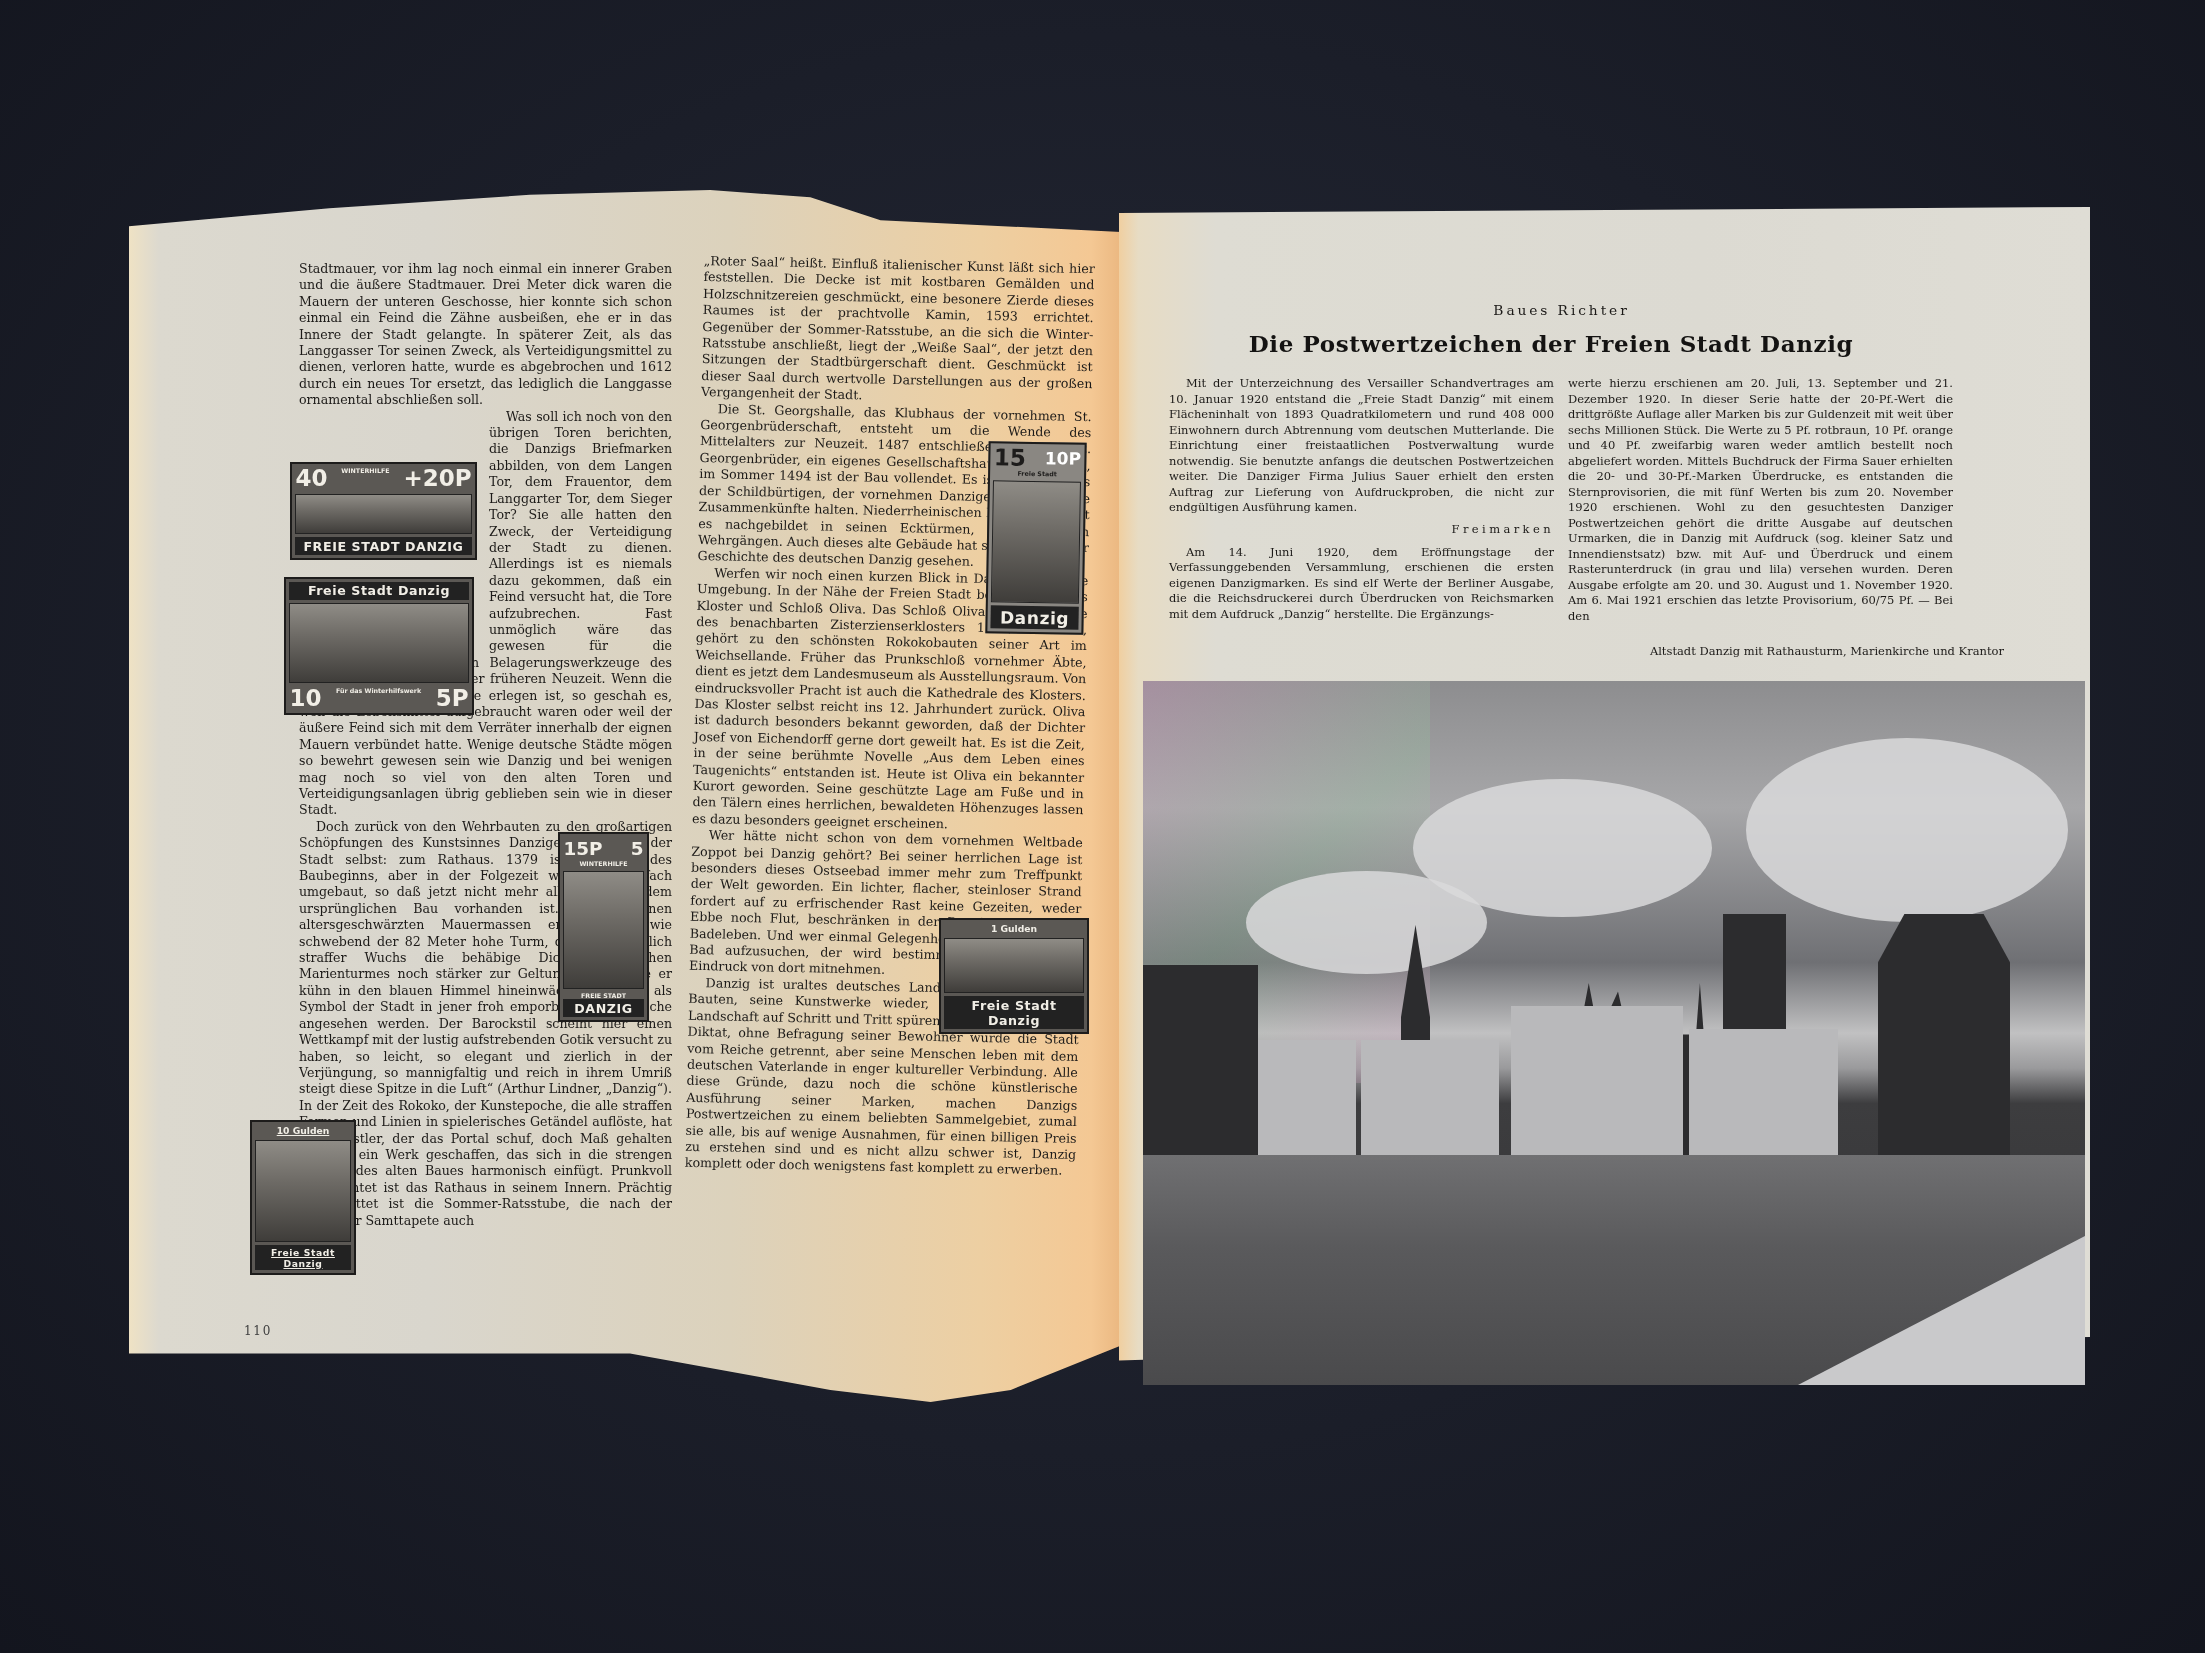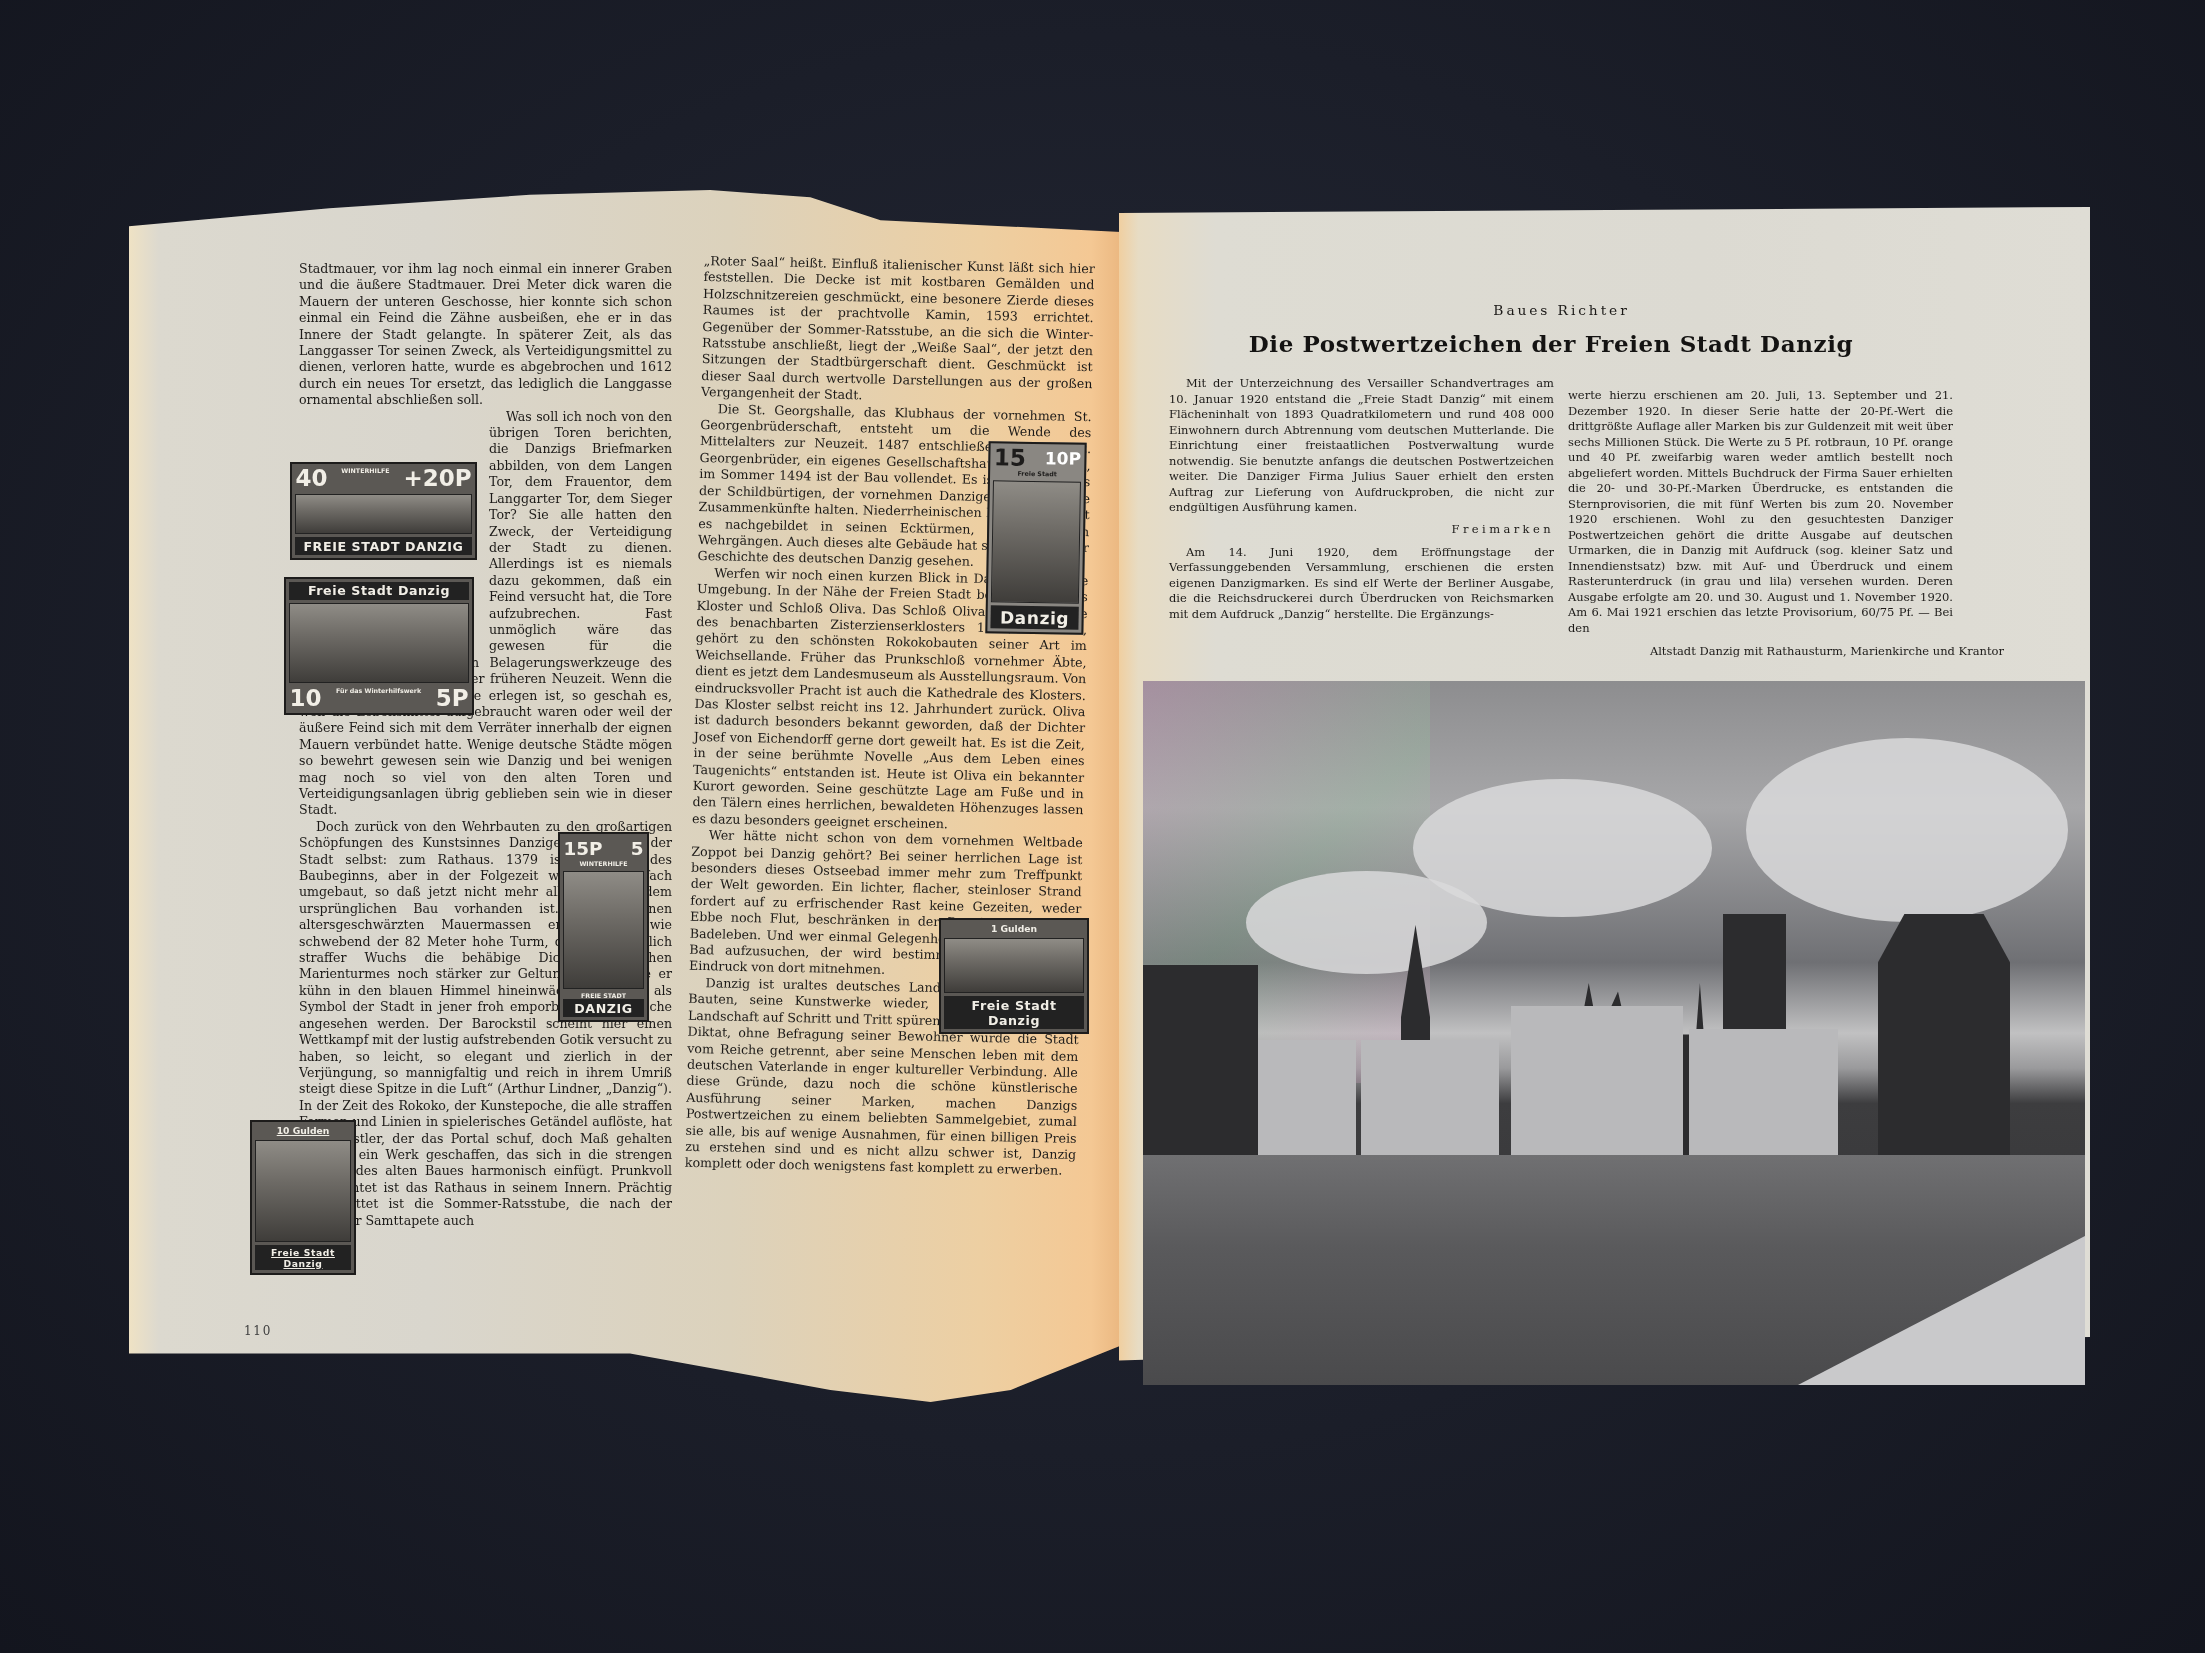--- a/index.html
+++ b/index.html
@@ -39,21 +39,21 @@
   .s1 { left:290px; top:462px; width:187px; height:98px; }
   .s2 { left:284px; top:577px; width:190px; height:138px; }
   .s3 { left:558px; top:832px; width:91px; height:190px; }
   .s4 { left:987px; top:442px; width:98px; height:192px; transform:rotate(1deg); }
   .s5 { left:939px; top:918px; width:150px; height:116px; }
   .s6 { left:250px; top:1120px; width:106px; height:155px;text-decoration:underline; }
   .page-num { position:absolute; left:244px; top:1324px; font-size:12px; color:#404040; letter-spacing:1.7px; }
   .author { position:absolute; left:1217px; top:302px; width:689px; text-align:center; font-size:13.8px; letter-spacing:2.9px; color:#1c1a18; }
   .title { position:absolute; left:1149px; top:330px; width:804px; text-align:center; font-size:23px; font-weight:bold; color:#141312; letter-spacing:0.6px; }
   .r-col1 { left:1169px; top:376px; width:385px; font-size:11.5px; line-height:15.5px; }
-  .r-col2 { left:1568px; top:376px; width:385px; font-size:11.5px; line-height:15.5px;margin-top:12px; }
+  .r-col2 { left:1568px; top:376px; width:385px; font-size:11.5px; line-height:15.5px; }
   .r-col1 .subhead { text-align:right; letter-spacing:3.4px; margin:6.9px 0; }
   .caption { position:absolute; left:1602px; top:644px; width:402px; text-align:right; font-size:11.5px; color:#1c1a18; }
   .photo {
     position:absolute; left:1143px; top:681px; width:942px; height:704px; overflow:hidden;
     background: linear-gradient(180deg, #8d8d8f 0%, #a7a7a9 18%, #6f7074 40%, #c1c1c2 50%, #9a9a9c 55%, #3d3d3f 60%, #3a3a3c 70%, #6b6b6d 78%, #4f4f52 88%, #8a8a8c 100%);
   }
   .photo .cloud { position:absolute; border-radius:50%; background:#d9d9db; opacity:0.85; }
   .photo .skyline { position:absolute; left:0; right:0; bottom:230px; height:241px; }
   .photo .bldg { position:absolute; bottom:0; background:#2c2c2e; }
   .photo .bldg.light { background:#b9b9bb; }

